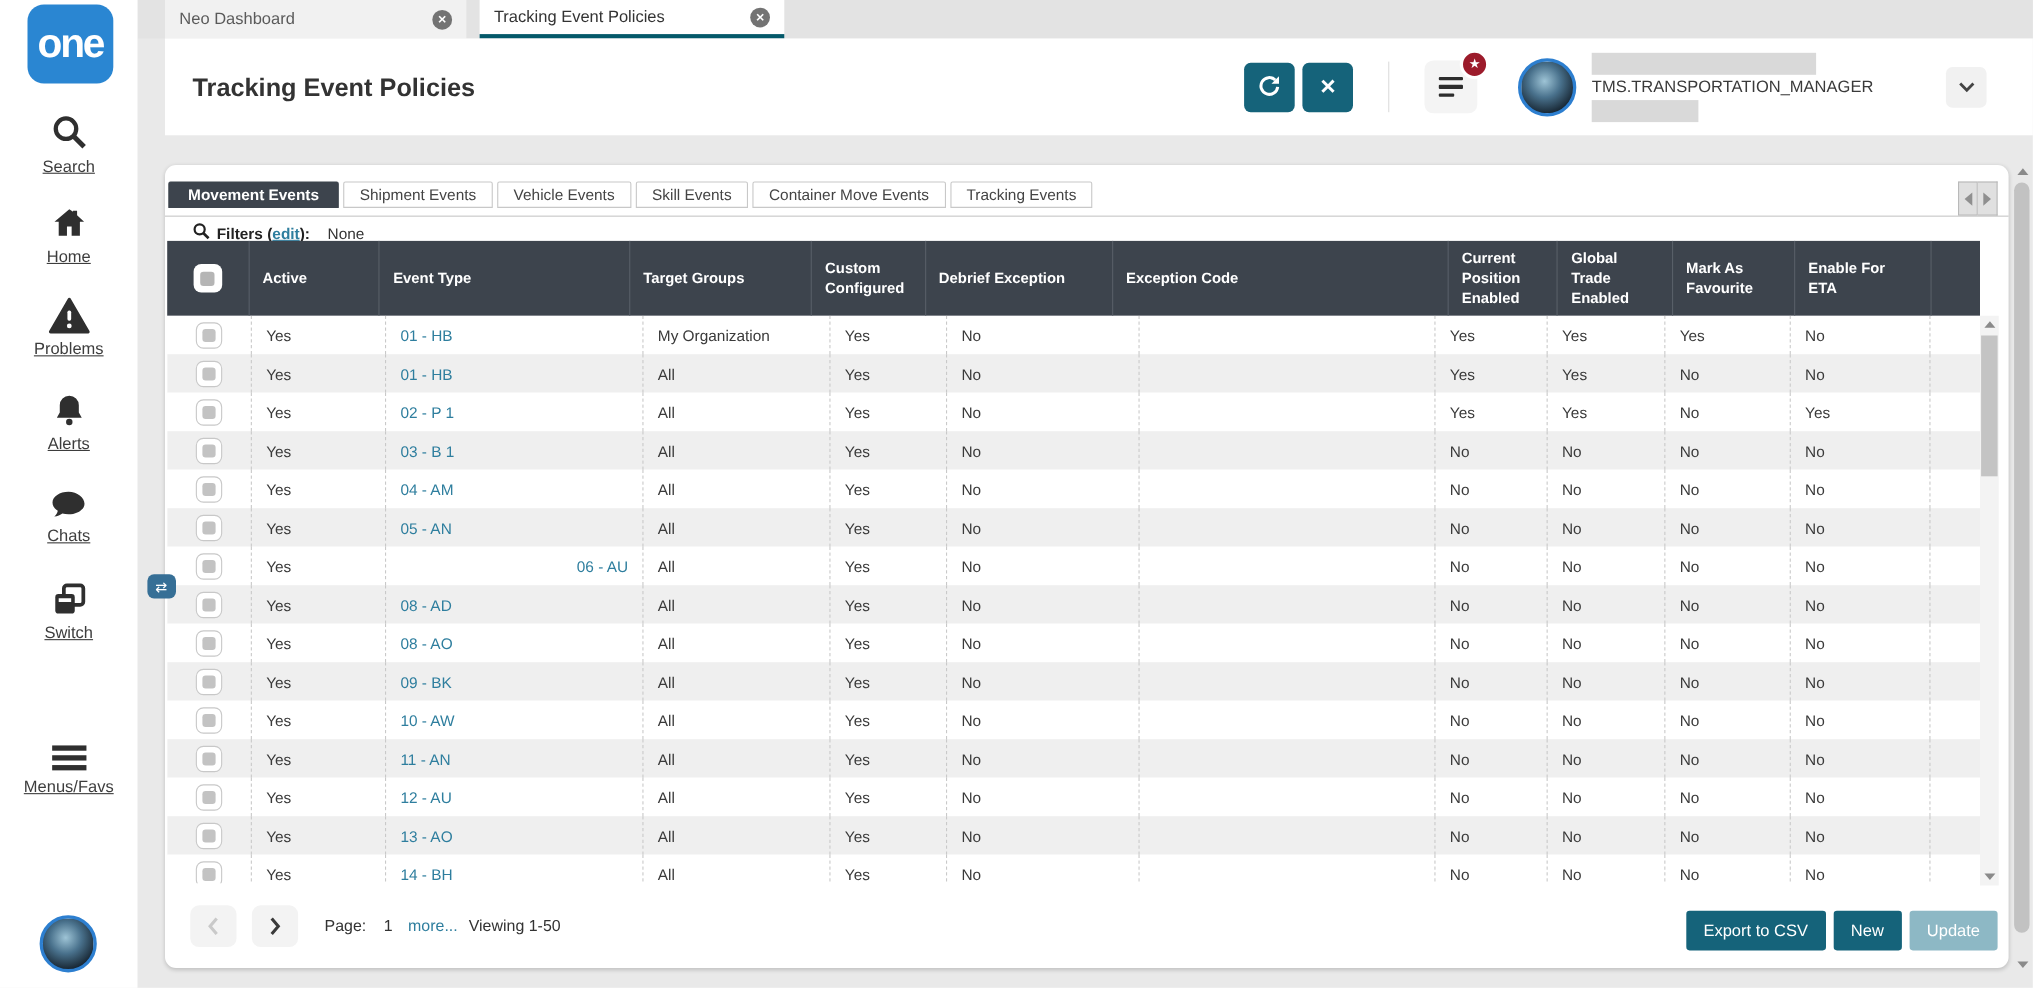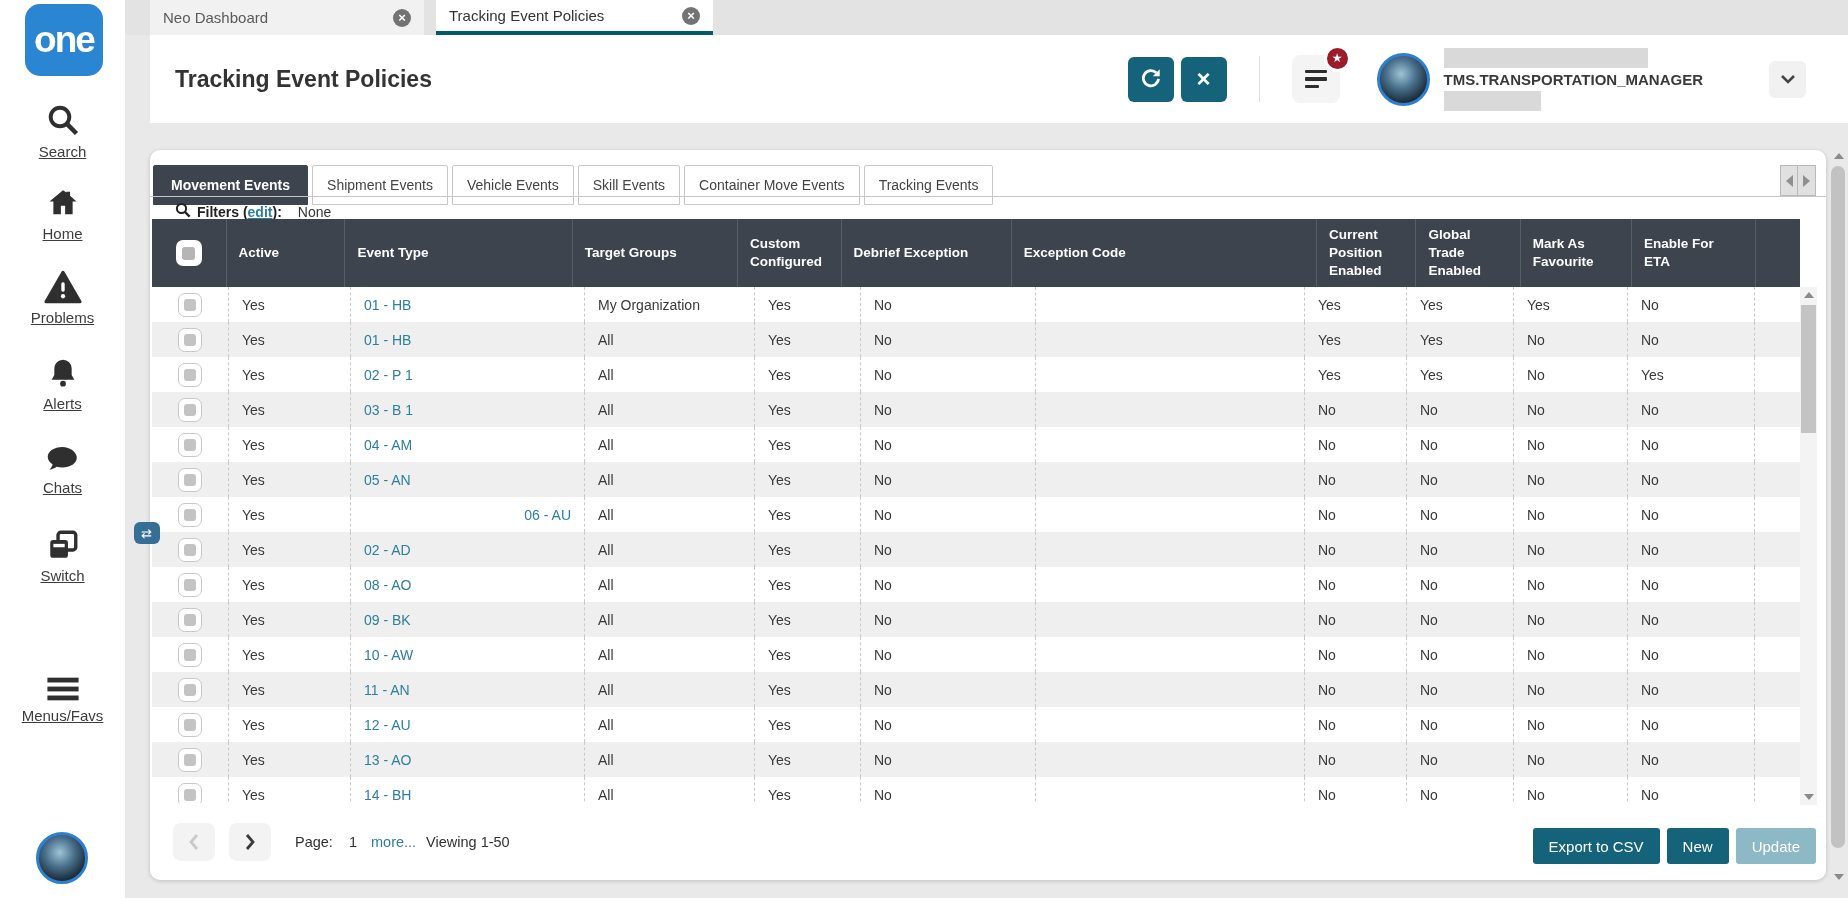--- a/index.html
+++ b/index.html
@@ -42,32 +42,32 @@
               display:flex; align-items:center; justify-content:center; cursor:pointer; }
   .teal-btn + .teal-btn { margin-left:7px; }
   .hdr-divider { width:1px; height:46px; background:#ddd; margin:0 32px; }
   .menu-btn { position:relative; width:48px; height:48px; background:#f4f4f4; border:none; border-radius:8px; cursor:pointer;
               display:flex; flex-direction:column; align-items:center; justify-content:center; gap:4px; }
   .menu-btn i { display:block; height:3.5px; background:#2d2d2d; border-radius:1px; }
   .menu-btn i:nth-child(1){width:22px;} .menu-btn i:nth-child(2){width:22px;} .menu-btn i:nth-child(3){width:14px; align-self:flex-start; margin-left:13px;}
   .star-badge { position:absolute; top:-10px; right:-11px; width:27px; height:27px; border-radius:50%;
                 background:var(--badge_red); border:3px solid #fff; color:#fff; font-size:12px; line-height:21px; text-align:center; }
   #header-avatar { width:53px; height:53px; margin-left:37px; cursor:pointer; }
-  .user-block { margin-left:14px; display:flex; flex-direction:column; gap:3px;font-weight:bold; }
+  .user-block { margin-left:14px; display:flex; flex-direction:column; gap:3px; }
   .redact { background:#d9d9d9; height:20px; }
   .redact.top { width:204px; } .redact.bottom { width:97px; }
   .user-role { font-size:15px; color:#3a3a3a; white-space:nowrap; }
   .chev-btn { margin-left:66px; width:37px; height:37px; background:#f1f1f1; border:none; border-radius:6px; cursor:pointer;
               display:flex; align-items:center; justify-content:center; }
 
   
   #main-panel { position:absolute; left:150px; top:150px; width:1676px; height:730px; background:#fff; border-radius:10px;
                 box-shadow:0 1px 4px rgba(0,0,0,.18); }
   .grid-tabs { position:absolute; left:3px; top:15px; height:31px; display:flex; }
-  .grid-tab { height:40px; display:flex; align-items:center; padding:0 14px; font-size:14px; margin-right:4px;
+  .grid-tab { height:24px; display:flex; align-items:center; padding:0 14px; font-size:14px; margin-right:4px;
               background:#fff; border:1px solid #c8c8c8; color:#444; cursor:pointer; white-space:nowrap; border-radius:2px 2px 0 0; }
   .grid-tab.active { background:var(--header_dark); color:#fff; font-weight:bold; border-color:var(--header_dark); padding:0 17px; }
   .tabs-rule { position:absolute; left:0; right:0; top:46px; border-bottom:1px solid #c6c6c6; }
   .tab-arrows { position:absolute; right:10px; top:15px; display:flex; }
   .tab-arrow { width:18px; height:31px; background:#e0e0e0; border:1px solid #b9b9b9; display:flex; align-items:center;
                justify-content:center; cursor:pointer; }
   .tab-arrow + .tab-arrow { border-left:none; }
   .tri-left { width:0; height:0; border-top:6px solid transparent; border-bottom:6px solid transparent; border-right:7px solid #8f8f8f; }
   .tri-right { width:0; height:0; border-top:6px solid transparent; border-bottom:6px solid transparent; border-left:7px solid #8f8f8f; }
 
@@ -436,21 +436,21 @@
           <div class="g-cell" style="width: 46px;"></div>
         </div>
         <div class="g-row alt">
           <div class="g-cell center" style="width: 76px;">
             <span class="cb">
               <i></i>
             </span>
           </div>
           <div class="g-cell" style="width: 122px;">Yes</div>
           <div class="g-cell" style="width: 234px;">
-            <a class="event-link">02 - AD</a>
+            <a class="event-link">08 - AD</a>
           </div>
           <div class="g-cell" style="width: 170px;">All</div>
           <div class="g-cell" style="width: 106px;">Yes</div>
           <div class="g-cell" style="width: 175px;">No</div>
           <div class="g-cell" style="width: 269px;"></div>
           <div class="g-cell" style="width: 102px;">No</div>
           <div class="g-cell" style="width: 107px;">No</div>
           <div class="g-cell" style="width: 114px;">No</div>
           <div class="g-cell" style="width: 127px;">No</div>
           <div class="g-cell" style="width: 46px;"></div>

